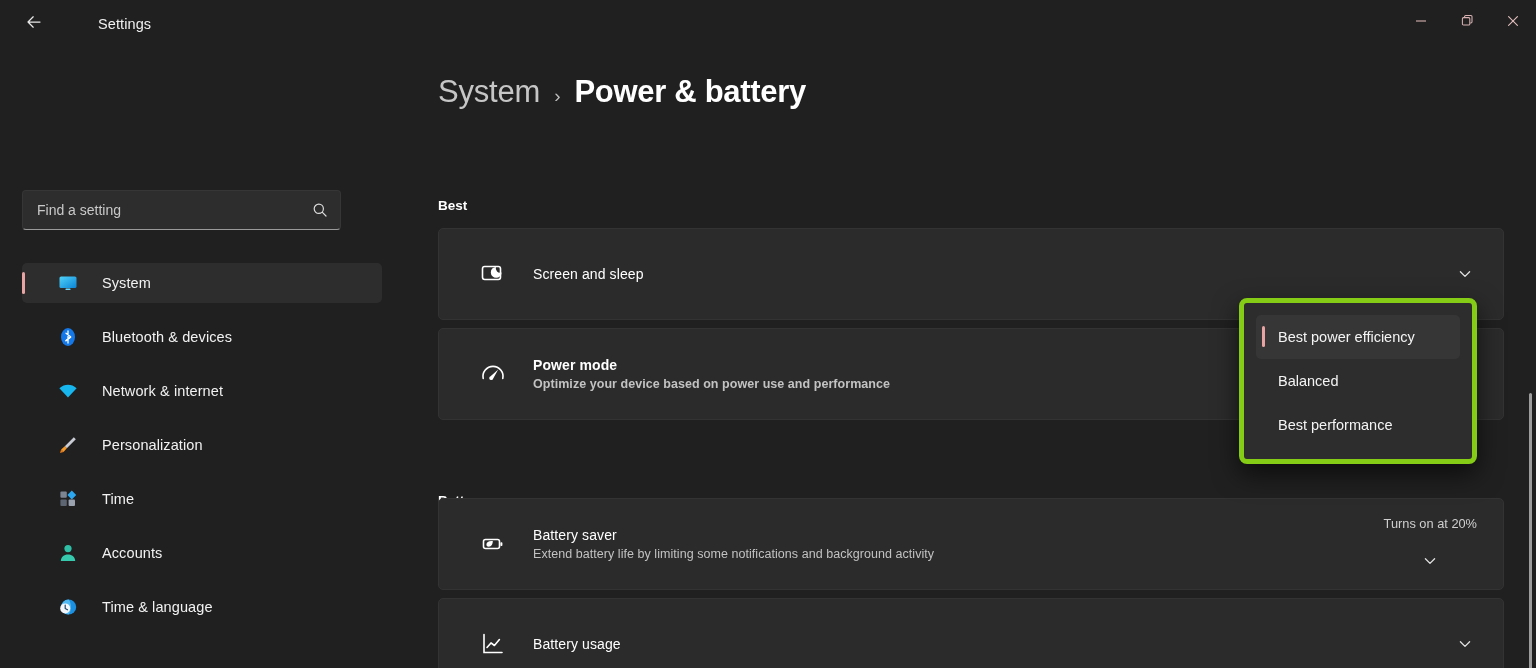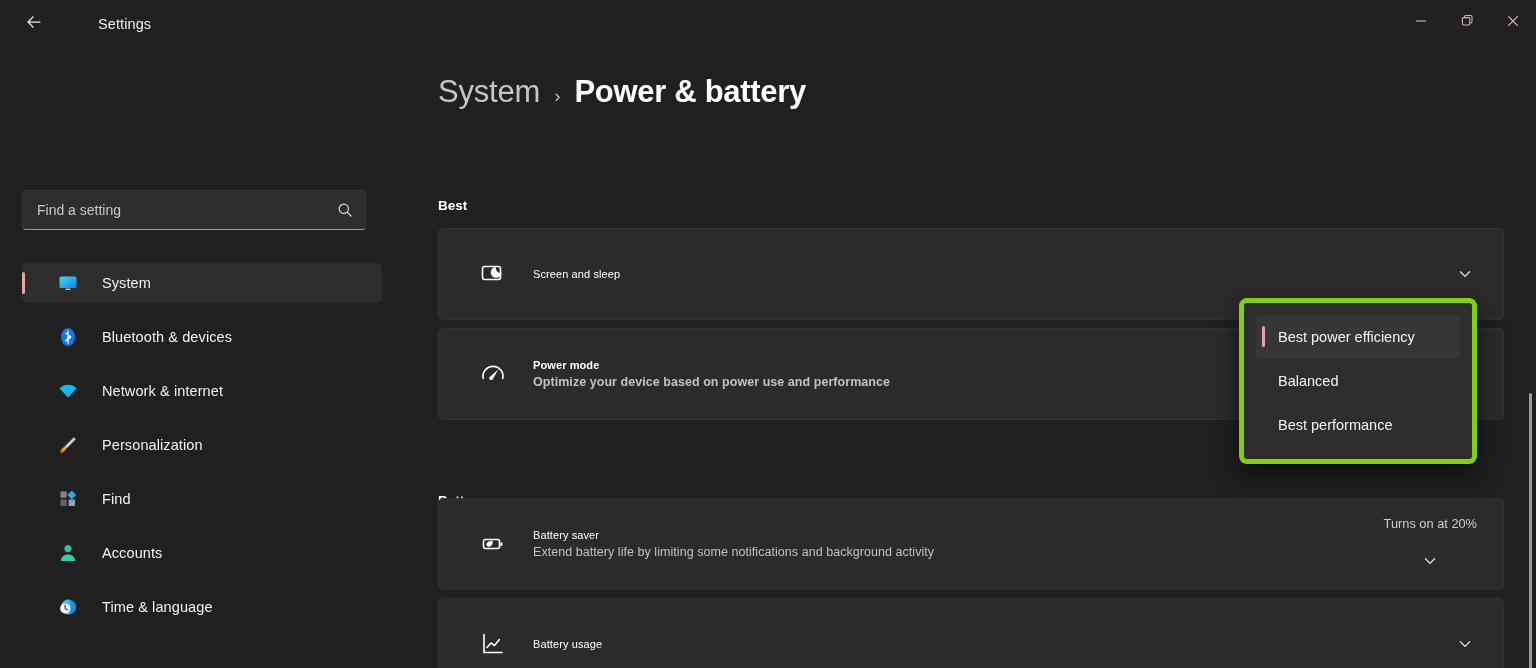--- a/index.html
+++ b/index.html
@@ -34,21 +34,21 @@
   }
   .wc svg{ display:block; }
 
   
   .sidebar{
     position:absolute; left:0; top:48px; width:410px; height:620px;
     padding-top:0;
   }
   .searchbox{
     position:absolute; left:22px; top:142px;
-    width:344px; height:40px;
+    width:319px; height:40px;
     background:#2d2d2d;
     border:1px solid #363636;
     border-bottom:1px solid #9a9a9a;
     border-radius:4px;
     display:flex; align-items:center;
     cursor:text;
   }
   .searchbox input{
     flex:1; background:transparent; border:none; outline:none;
     font-family:"Liberation Sans", sans-serif;
@@ -101,21 +101,21 @@
     border:1px solid #333333;
     border-radius:5px;
     display:flex; align-items:center;
     cursor:pointer;
   }
   .card-ico{
     width:44px; margin-left:32px; display:flex; align-items:center; justify-content:center;
     flex:0 0 44px;
   }
   .card-text{ margin-left:18px; flex:1; }
-  .card-title{ font-size:11px; color:#ffffff; letter-spacing:.1px; }
+  .card-title{ font-size:14px; color:#ffffff; letter-spacing:.1px; }
   .card-sub{ font-size:12.5px; color:#c2c2c2; margin-top:4px; letter-spacing:.05px; }
   .card-right{
     display:flex; align-items:center; gap:18px; margin-right:26px;
     font-size:12.8px; color:#cfcfcf;flex-direction:column;
   }
   .chev{ width:24px; height:24px; display:flex; align-items:center; justify-content:center; }
 
   #card-screen{ top:180px; height:92px; }
   #card-power{  top:280px; height:92px;font-weight:bold; }
   #card-saver{  top:450px; height:92px; }
@@ -258,21 +258,21 @@
 
     <div class="navitem">
       <span class="nav-ico">
         <svg width="22" height="22" viewBox="0 0 22 22" fill="none">
           <rect x="3.4" y="3.4" width="6.4" height="6.4" rx="1" fill="#7d8492"></rect>
           <rect x="3.4" y="11.6" width="6.4" height="6.4" rx="1" fill="#5d6472"></rect>
           <rect x="11.6" y="11.6" width="6.4" height="6.4" rx="1" fill="#9aa2b0"></rect>
           <path d="M14.8 2.6l4.4 4.4-4.4 4.4-4.4-4.4 4.4-4.4z" fill="#2aa7ef"></path>
         </svg>
       </span>
-      <span class="nav-label">Find</span>
+      <span class="nav-label">Time</span>
     </div>
 
     <div class="navitem">
       <span class="nav-ico">
         <svg width="22" height="22" viewBox="0 0 22 22" fill="none">
           <circle cx="11" cy="6.6" r="3.6" fill="#2fbfa6"></circle>
           <path d="M3.8 19c0-3.9 3.2-6.6 7.2-6.6s7.2 2.7 7.2 6.6H3.8z" fill="#36c9ae"></path>
         </svg>
       </span>
       <span class="nav-label">Accounts</span>

